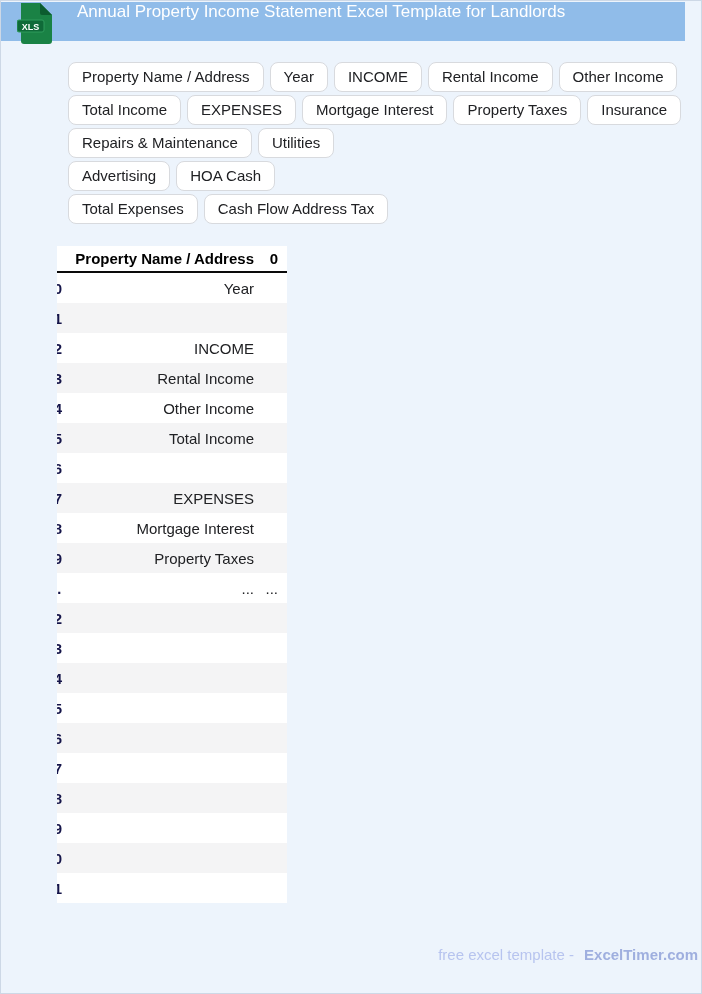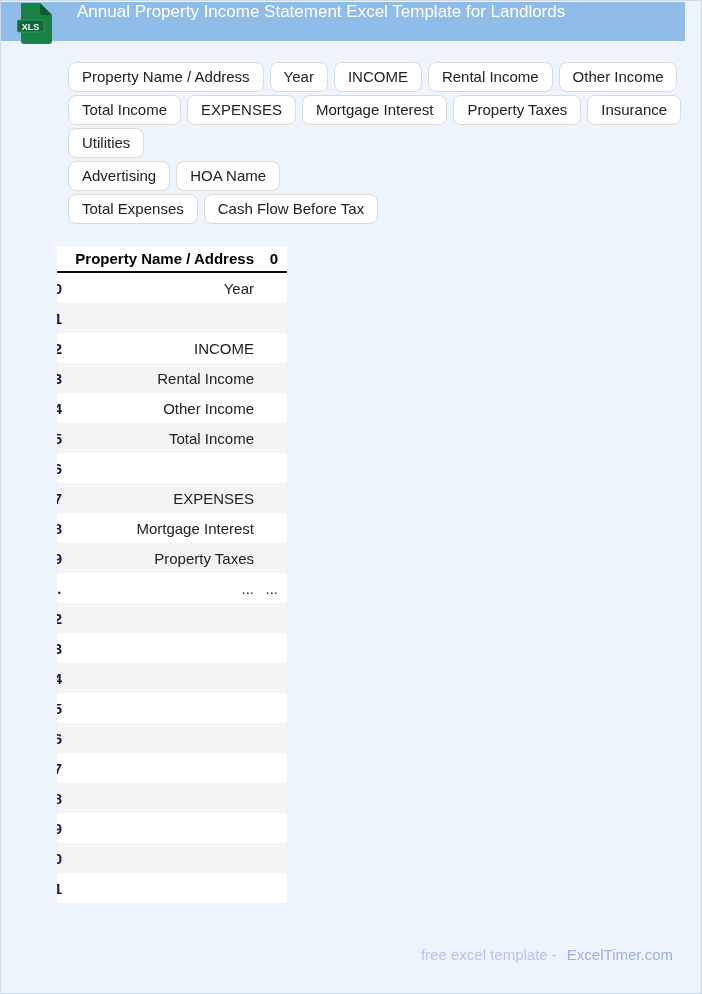--- a/index.html
+++ b/index.html
@@ -96,29 +96,29 @@
   }
   .t-value{
     flex:none;
     width:33px;
     padding-right:9px;
     text-align:right;
     white-space:nowrap;
   }
   .footer{
     position:absolute;
-    right:28px;
+    right:3px;
     bottom:30px;
     font-size:15px;
     display:flex;
     align-items:baseline;
     gap:10px;
   }
   .footer-prefix{color:var(--footer-prefix);}
-  .footer-brand{color:var(--footer-brand);font-weight:normal;text-decoration:none;cursor:pointer;text-align:center;}
+  .footer-brand{color:var(--footer-brand);font-weight:bold;text-decoration:none;cursor:pointer;text-align:center;}
 </style>
 </head>
 <body>
 
 <div class="header-bar">
   <span style="display:inline-flex;">
     <svg width="36" height="43" viewBox="0 0 36 43">
       <path d="M4 1 h19 l12 12 v26 a3 3 0 0 1 -3 3 H7 a3 3 0 0 1 -3 -3 z" fill="#1a8245"></path>
       <path d="M23 1 l12 12 h-10 a2 2 0 0 1 -2 -2 z" fill="#0c5c2f"></path>
       <rect x="0" y="18" width="27" height="12" rx="2" fill="#0f6a38" stroke="#2e9b5c" stroke-width="1"></rect>
@@ -151,40 +151,41 @@
 
         <span class="chip">Mortgage Interest</span>
 
         <span class="chip">Property Taxes</span>
 
         <span class="chip">Insurance</span>
       </div>
 
     <div class="chip-row">
 
+        <span class="chip">Repairs &amp; Maintenance</span>
 
         <span class="chip">Utilities</span>
 
       </div>
 
     <div class="chip-row">
 
 
         <span class="chip">Advertising</span>
 
-        <span class="chip">HOA Name</span>
+        <span class="chip">HOA Cash</span>
 
       </div>
 
     <div class="chip-row">
 
         <span class="chip">Total Expenses</span>
 
 
-        <span class="chip">Cash Flow Before Tax</span>
+        <span class="chip">Cash Flow Address Tax</span>
       </div>
   </div>
 
 <div class="preview-table">
   <div class="t-header">
     <span class="t-label">Property Name / Address</span>
     <span class="t-value">0</span>
   </div>
   <div class="t-rows">
 

